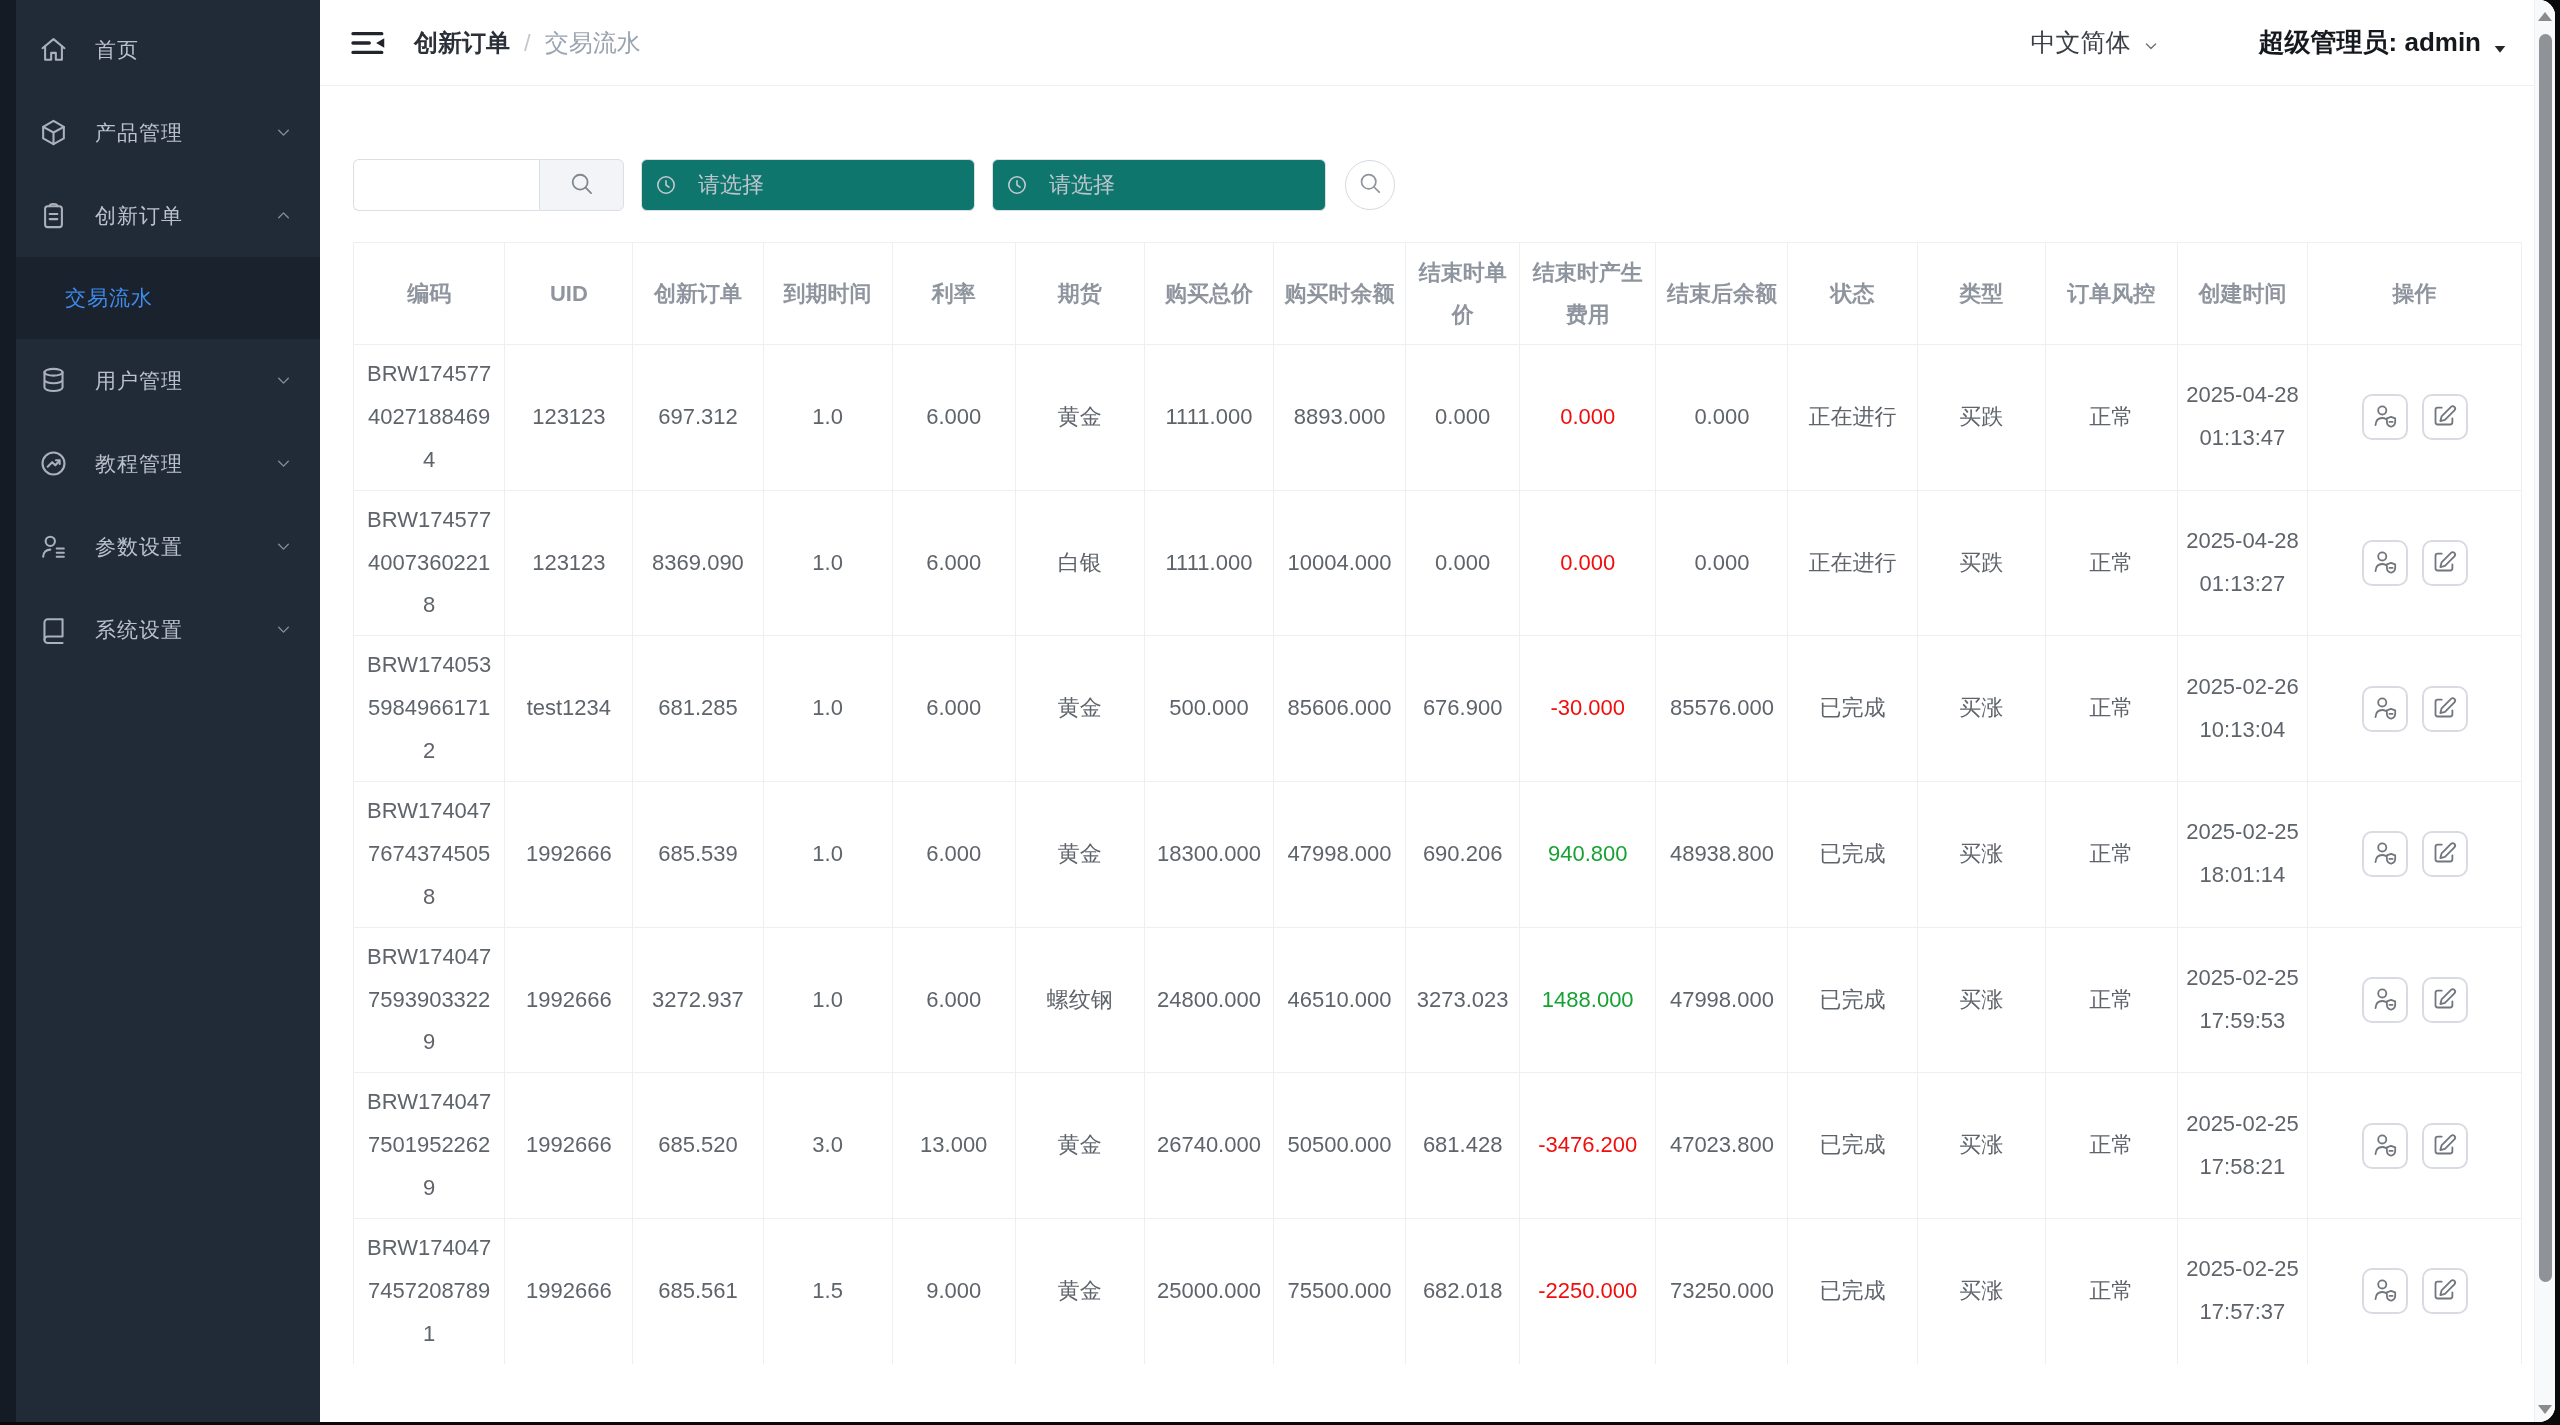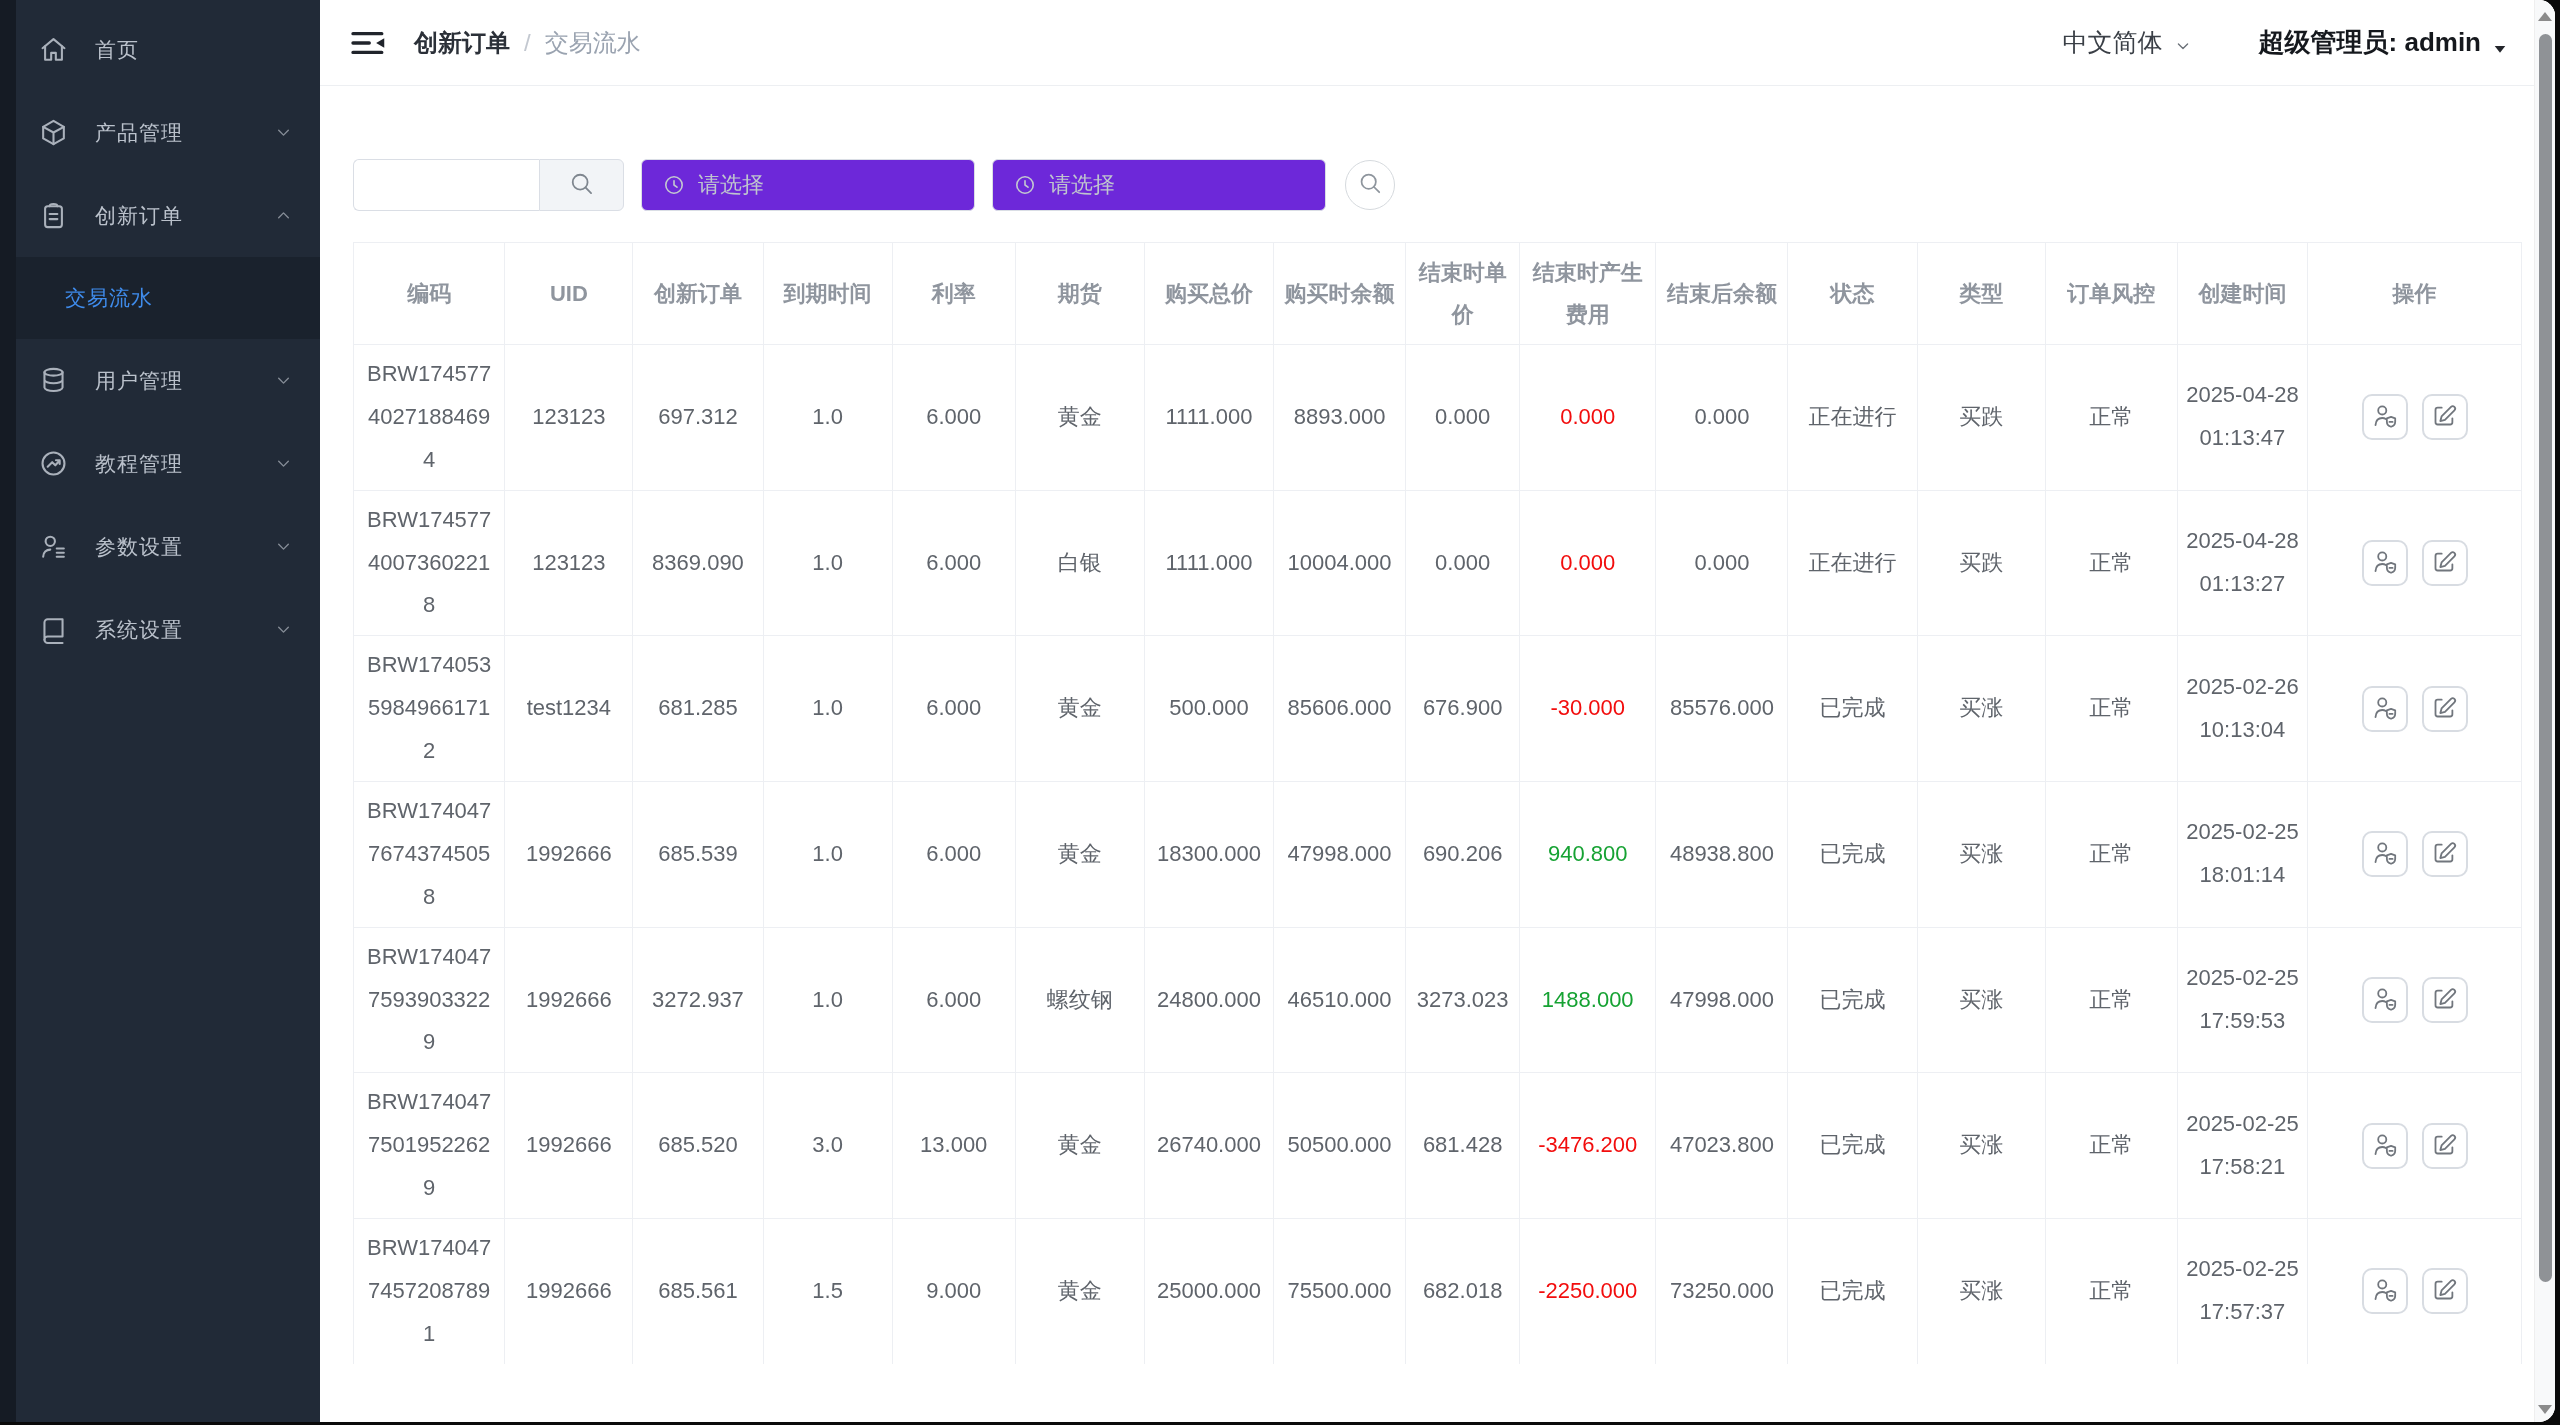--- a/index.html
+++ b/index.html
@@ -26,21 +26,21 @@
   
   .main{flex:1;display:flex;flex-direction:column;min-width:0;}
   .topbar{height:86px;flex:none;display:flex;align-items:center;
           padding:0 46px 0 30px;border-bottom:1px solid #edeff2;background:#fff;}
   .collapse-btn{width:36px;height:30px;color:#20242b;cursor:pointer;}
   .collapse-btn svg{width:36px;height:30px;}
   .breadcrumb{display:flex;align-items:center;margin-left:28px;font-size:24px;}
   .bc-parent{color:#2b3038;font-weight:bold;cursor:pointer;}
   .bc-sep{margin:0 14px;color:#c3c8d0;}
   .bc-current{color:#9aa3b0;}
-  .topbar-right{margin-left:auto;display:flex;}
+  .topbar-right{margin-left:auto;display:flex;gap:32px;}
   .lang{display:flex;align-items:center;font-size:25px;color:#3a3f46;cursor:pointer;}
   .lang .chev{width:20px;height:20px;margin-left:10px;color:#6b7178;}
   .lang .chev svg{width:20px;height:20px;}
   .user{display:flex;align-items:center;margin-left:66px;font-size:26px;font-weight:bold;color:#15181d;cursor:pointer;}
   .user .caret{width:18px;height:18px;margin-left:10px;color:#23262b;}
   .user .caret svg{width:18px;height:18px;}
 
   .content{padding:26px 33px 0 33px;flex:1;min-height:0;}
 
   
@@ -52,22 +52,22 @@
               justify-content:center;font-size:22px;color:#17181a;}
 
   
   .filters{margin-top:47px;display:flex;align-items:center;gap:17px;}
   .search-group{display:flex;height:52px;}
   .search-group input{width:186px;border:1px solid #dadee5;border-right:none;
         border-radius:6px 0 0 6px;padding:0 16px;font-size:22px;color:#333;outline:none;}
   .search-attach{width:85px;background:#f2f4f7;border:1px solid #dadee5;
         border-radius:0 6px 6px 0;display:flex;align-items:center;justify-content:center;cursor:pointer;color:#7f868f;}
   .search-attach svg{width:27px;height:27px;}
-  .select{width:334px;height:52px;border:1px solid #dadee5;border-radius:6px;background:#6d28d9;
-          display:flex;align-items:center;padding:0 20px;gap:12px;cursor:pointer;}
+  .select{width:334px;height:52px;border:1px solid #dadee5;border-radius:6px;background:#0f766e;
+          display:flex;align-items:center;padding:0 12px;gap:20px;cursor:pointer;}
   .select .ph{font-size:22px;color:#bfc5ce;}
   .select .clk{width:24px;height:24px;color:#c3c8d0;}
   .select .clk svg{width:24px;height:24px;}
   .circle-btn{width:50px;height:50px;border-radius:50%;border:1px solid #d6dade;background:#fff;
               display:flex;align-items:center;justify-content:center;cursor:pointer;color:#8e959d;margin-left:2px;}
   .circle-btn svg{width:26px;height:26px;}
 
   
   .table-wrap{margin-top:31px;}
   table{width:100%;border-collapse:collapse;table-layout:fixed;}

